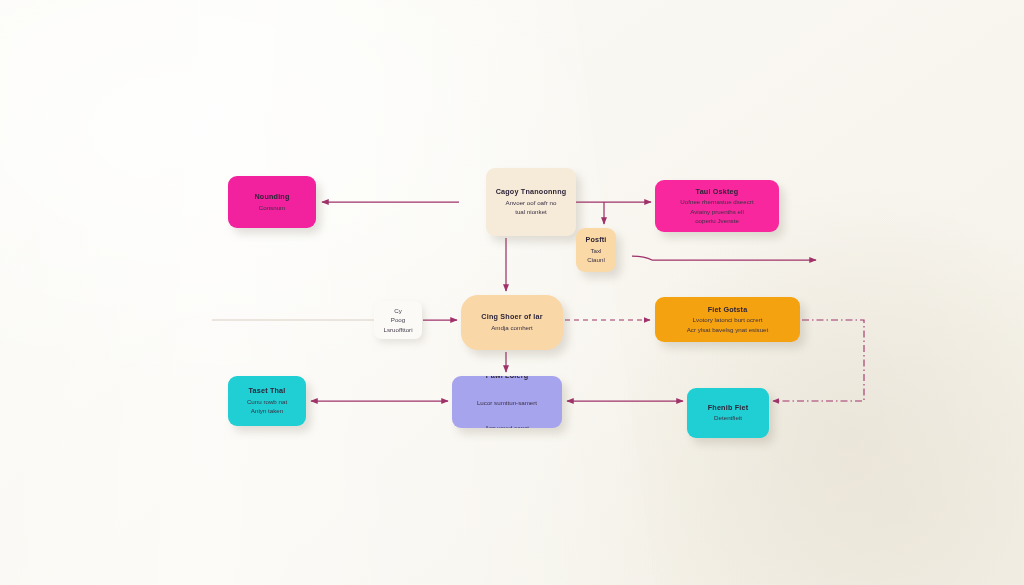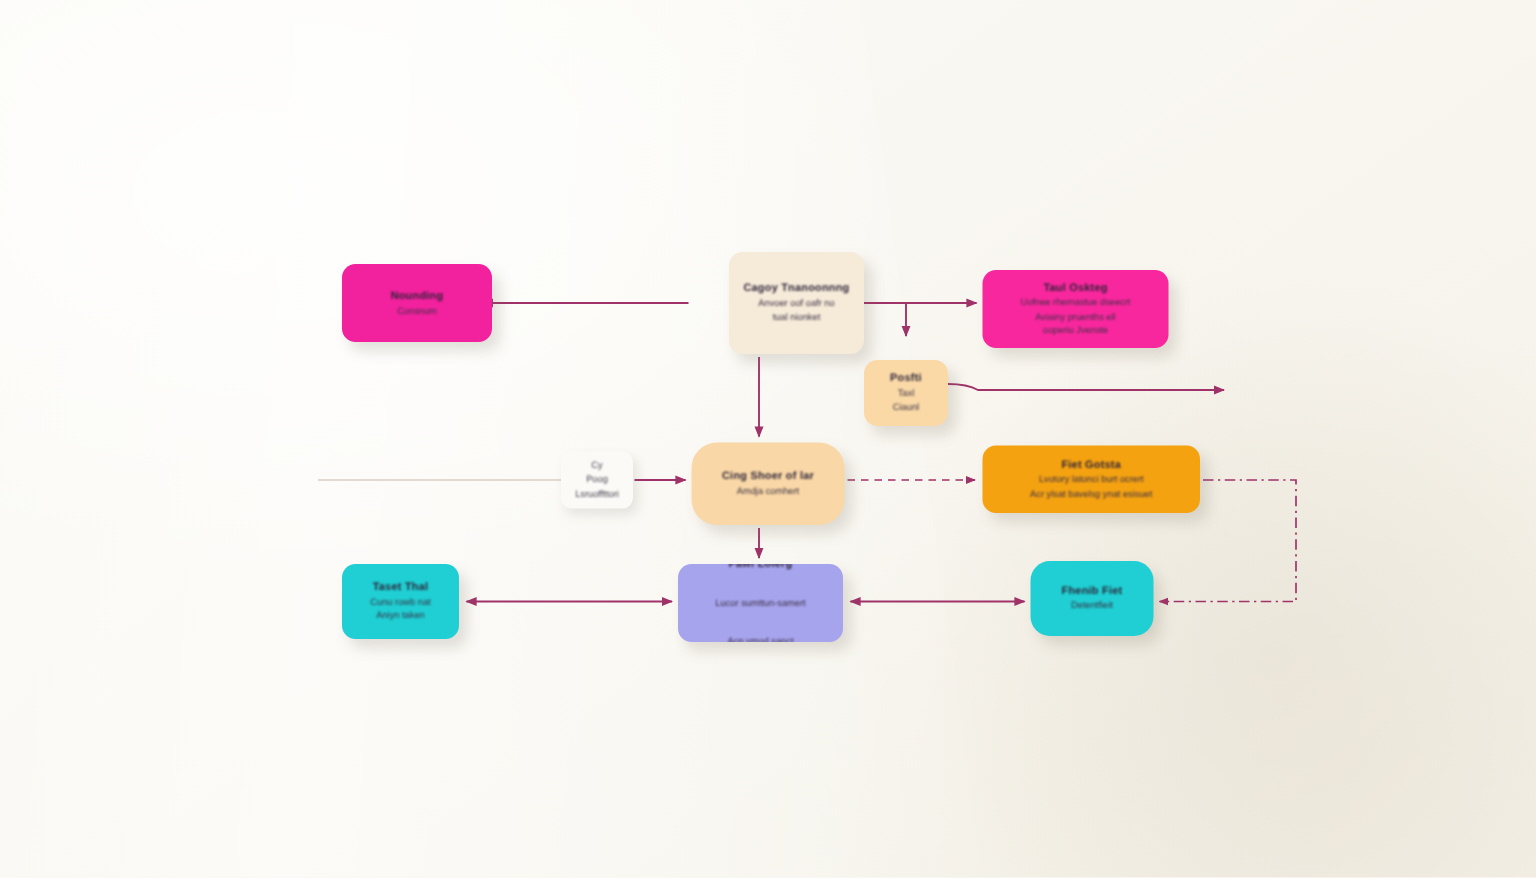--- a/index.html
+++ b/index.html
@@ -136,39 +136,39 @@
       <path d="M 506,352 L 506,372" stroke="#a0306a" stroke-width="1.25" fill="none" marker-end="url(#ahr)"></path>
 
       <path d="M 311,401 L 448,401" stroke="#a0306a" stroke-width="1.25" fill="none" marker-start="url(#ah)" marker-end="url(#ahr)"></path>
 
       <path d="M 567,401 L 683,401" stroke="#a0306a" stroke-width="1.25" fill="none" marker-start="url(#ah)" marker-end="url(#ahr)"></path>
 
       <path d="M 802,320 L 864,320 L 864,401 L 773,401" stroke="#a0306a" stroke-width="1.1" fill="none" stroke-dasharray="7 3 1.5 3" marker-end="url(#ahr)"></path>
     </g>
   </svg>
 
-  <div class="node lines3" style="left:228px; top:176px; width:100px; height:52px; background:#f2219e;">
+  <div class="node lines3" style="left:228px; top:176px; width:88px; height:52px; background:#f2219e;">
     <div class="ttl">Nounding</div>
     <div class="sub">Consnum</div>
   </div>
 
   <div class="node lines3" style="left:486px; top:168px; width:90px; height:68px; background:#f6ead8;">
     <div class="ttl">Cagoy Tnanoonnng</div>
     <div class="sub">Anvoer oof oafr no</div>
     <div class="sub">tual nionket</div>
   </div>
 
   <div class="node lines3" style="left:655px; top:180px; width:124px; height:52px; background:#f9279e;">
     <div class="ttl">Taul Oskteg</div>
     <div class="sub">Uofnee rhernastue dseecrt</div>
     <div class="sub">Aviainy pruenths ell</div>
     <div class="sub">ooperiu Jvenste</div>
   </div>
 
-  <div class="node lines3" style="left:576px; top:228px; width:56px; height:44px; background:#fad9a7;margin-top:12px;">
+  <div class="node lines3" style="left:576px; top:228px; width:40px; height:44px; background:#fad9a7;">
     <div class="ttl">Posfti</div>
     <div class="sub">Taxl</div>
     <div class="sub">Ciaunl</div>
   </div>
 
   <div class="node ghost lines3" style="left:374px; top:301px; width:48px; height:38px; background:#fbfaf7;">
     <div class="sub">Cy</div>
     <div class="sub">Poog</div>
     <div class="sub">Lsruoffttori</div>
   </div>
@@ -189,18 +189,18 @@
     <div class="sub">Cunu rowb nat</div>
     <div class="sub">Aniyn taken</div>
   </div>
 
   <div class="node" style="left:452px; top:376px; width:110px; height:52px; background:#a7a4ee;gap:16px;">
     <div class="ttl">Pawi Lolerg</div>
     <div class="sub">Lucor sumttun-samert</div>
     <div class="sub">Acp ymod sanct</div>
   </div>
 
-  <div class="node" style="left:687px; top:374px; width:82px; height:50px; background:#1fcfd3;border-radius:13px;">
+  <div class="node" style="left:687px; top:388px; width:82px; height:50px; background:#1fcfd3;">
     <div class="ttl">Fhenib Fiet</div>
     <div class="sub">Detentfieit</div>
   </div>
 
 </div>
 
 </body></html>

